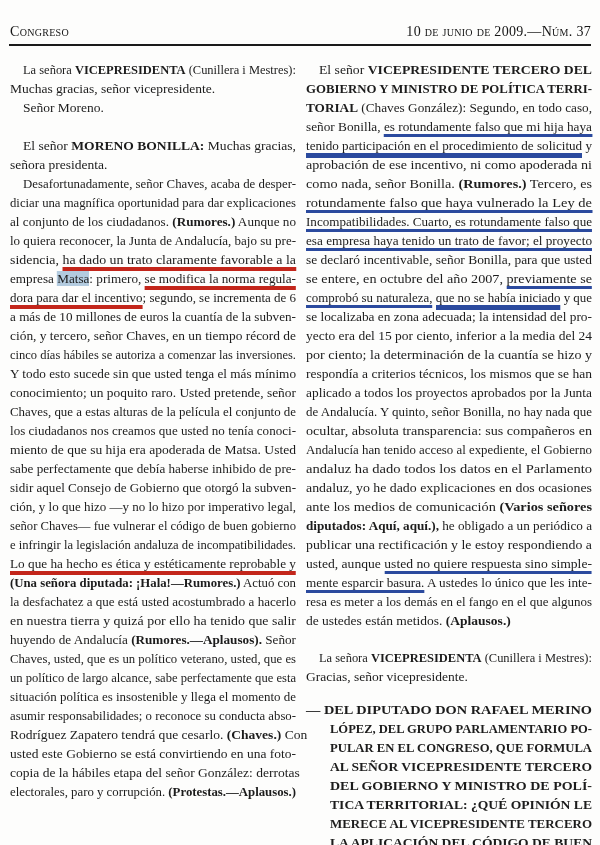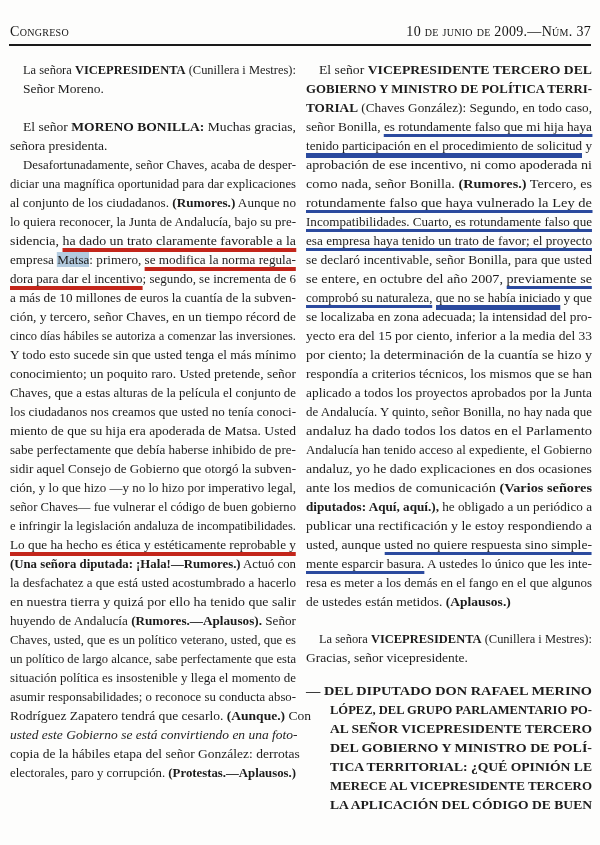--- a/index.html
+++ b/index.html
@@ -31,20 +31,21 @@
 </style>
 </head>
 <body>
 
 <div class="page">
   <div class="hdr hdr-l">Congreso</div>
   <div class="hdr hdr-r">10 de junio de 2009.—Núm. 37</div>
   <div class="rule"></div>
   <div class="col col-left" id="col-left">
       <div class="line ind"><span class="fit" style="transform: scaleX(0.923467);"><span class="sg-n">La señora </span><span class="sg-b">VICEPRESIDENTA</span><span class="sg-n"> (Cunillera i Mestres):</span></span></div>
+      <div class="line nj"><span class="fit"><span class="sg-n">Muchas gracias, señor vicepresidente.</span></span></div>
       <div class="line ind nj"><span class="fit"><span class="sg-n">Señor Moreno.</span></span></div>
       <div class="gap" style="height: 19px;"></div>
       <div class="line ind"><span class="fit" style="transform: scaleX(1.00558);"><span class="sg-n">El señor </span><span class="sg-b">MORENO BONILLA:</span><span class="sg-n"> Muchas gracias,</span></span></div>
       <div class="line nj"><span class="fit"><span class="sg-n">señora presidenta.</span></span></div>
       <div class="line ind"><span class="fit" style="transform: scaleX(0.950443);"><span class="sg-n">Desafortunadamente, señor Chaves, acaba de desper-</span></span></div>
       <div class="line"><span class="fit" style="transform: scaleX(0.941951);"><span class="sg-n">diciar una magnífica oportunidad para dar explicaciones</span></span></div>
       <div class="line"><span class="fit" style="transform: scaleX(0.974965);"><span class="sg-n">al conjunto de los ciudadanos. </span><span class="sg-b">(Rumores.)</span><span class="sg-n"> Aunque no</span></span></div>
       <div class="line"><span class="fit" style="transform: scaleX(0.963876);"><span class="sg-n">lo quiera reconocer, la Junta de Andalucía, bajo su pre-</span></span></div>
       <div class="line"><span class="fit" style="transform: scaleX(1.0297);"><span class="sg-n">sidencia, </span><span class="sg-r">ha dado un trato claramente favorable a la</span></span></div>
       <div class="line"><span class="fit" style="transform: scaleX(0.975537);"><span class="sg-n">empresa </span><span class="sg-h">Matsa</span><span class="sg-n">: primero, </span><span class="sg-r">se modifica la norma regula-</span></span></div>
@@ -64,60 +65,62 @@
       <div class="line"><span class="fit" style="transform: scaleX(0.933782);"><span class="sg-n">e infringir la legislación andaluza de incompatibilidades.</span></span></div>
       <div class="line"><span class="fit" style="transform: scaleX(0.981974);"><span class="sg-r">Lo que ha hecho es ética y estéticamente reprobable y</span></span></div>
       <div class="line"><span class="fit" style="transform: scaleX(0.946971);"><span class="sg-b">(Una señora diputada: ¡Hala!—Rumores.)</span><span class="sg-n"> Actuó con</span></span></div>
       <div class="line"><span class="fit" style="transform: scaleX(0.965859);"><span class="sg-n">la desfachatez a que está usted acostumbrado a hacerlo</span></span></div>
       <div class="line"><span class="fit" style="transform: scaleX(1.03098);"><span class="sg-n">en nuestra tierra y quizá por ello ha tenido que salir</span></span></div>
       <div class="line"><span class="fit" style="transform: scaleX(0.976161);"><span class="sg-n">huyendo de Andalucía </span><span class="sg-b">(Rumores.—Aplausos).</span><span class="sg-n"> Señor</span></span></div>
       <div class="line"><span class="fit" style="transform: scaleX(0.942922);"><span class="sg-n">Chaves, usted, que es un político veterano, usted, que es</span></span></div>
       <div class="line"><span class="fit" style="transform: scaleX(0.932403);"><span class="sg-n">un político de largo alcance, sabe perfectamente que esta</span></span></div>
       <div class="line"><span class="fit" style="transform: scaleX(0.958325);"><span class="sg-n">situación política es insostenible y llega el momento de</span></span></div>
       <div class="line"><span class="fit" style="transform: scaleX(0.94653);"><span class="sg-n">asumir responsabilidades; o reconoce su conducta abso-</span></span></div>
-      <div class="line"><span class="fit" style="transform: scaleX(1.00378);"><span class="sg-n">Rodríguez Zapatero tendrá que cesarlo. </span><span class="sg-b">(Aunque.)</span><span class="sg-n"> Con</span></span></div>
-      <div class="line"><span class="fit" style="transform: scaleX(0.998527); font-style: italic;"><span class="sg-n">usted este Gobierno se está convirtiendo en una foto-</span></span></div>
+      <div class="line"><span class="fit" style="transform: scaleX(1.00378);"><span class="sg-n">Rodríguez Zapatero tendrá que cesarlo. </span><span class="sg-b">(Chaves.)</span><span class="sg-n"> Con</span></span></div>
+      <div class="line"><span class="fit" style="transform: scaleX(0.998527);"><span class="sg-n">usted este Gobierno se está convirtiendo en una foto-</span></span></div>
       <div class="line"><span class="fit" style="transform: scaleX(1.00131);"><span class="sg-n">copia de la hábiles etapa del señor González: derrotas</span></span></div>
       <div class="line"><span class="fit" style="transform: scaleX(0.947216);"><span class="sg-n">electorales, paro y corrupción. </span><span class="sg-b">(Protestas.—Aplausos.)</span></span></div>
     </div>
   <div class="col col-right" id="col-right">
       <div class="line ind"><span class="fit" style="transform: scaleX(1.01463);"><span class="sg-n">El señor </span><span class="sg-b">VICEPRESIDENTE TERCERO DEL</span></span></div>
       <div class="line"><span class="fit" style="transform: scaleX(0.948787);"><span class="sg-b">GOBIERNO Y MINISTRO DE POLÍTICA TERRI-</span></span></div>
       <div class="line"><span class="fit" style="transform: scaleX(0.981237);"><span class="sg-b">TORIAL</span><span class="sg-n"> (Chaves González): Segundo, en todo caso,</span></span></div>
       <div class="line"><span class="fit" style="transform: scaleX(0.984298);"><span class="sg-n">señor Bonilla, </span><span class="sg-u">es rotundamente falso que mi hija haya</span></span></div>
       <div class="line"><span class="fit" style="transform: scaleX(0.971808);"><span class="sg-U">tenido participación en el procedimiento de solicitud</span><span class="sg-n"> y</span></span></div>
       <div class="line"><span class="fit" style="transform: scaleX(1.04511);"><span class="sg-n">aprobación de ese incentivo, ni como apoderada ni</span></span></div>
       <div class="line"><span class="fit" style="transform: scaleX(1.05341);"><span class="sg-n">como nada, señor Bonilla. </span><span class="sg-b">(Rumores.)</span><span class="sg-n"> Tercero, es</span></span></div>
       <div class="line"><span class="fit" style="transform: scaleX(1.07304);"><span class="sg-u">rotundamente falso que haya vulnerado la Ley de</span></span></div>
       <div class="line"><span class="fit" style="transform: scaleX(0.969337);"><span class="sg-u">Incompatibilidades. Cuarto, es rotundamente falso que</span></span></div>
       <div class="line"><span class="fit" style="transform: scaleX(0.9794);"><span class="sg-u">esa empresa haya tenido un trato de favor; el proyecto</span></span></div>
       <div class="line"><span class="fit" style="transform: scaleX(0.994674);"><span class="sg-n">se declaró incentivable, señor Bonilla, para que usted</span></span></div>
       <div class="line"><span class="fit" style="transform: scaleX(1.05087);"><span class="sg-n">se entere, en octubre del año 2007, </span><span class="sg-u">previamente se</span></span></div>
       <div class="line"><span class="fit" style="transform: scaleX(0.955972);"><span class="sg-u">comprobó su naturaleza,</span><span class="sg-n"> </span><span class="sg-U">que no se había iniciado</span><span class="sg-n"> y que</span></span></div>
       <div class="line"><span class="fit" style="transform: scaleX(0.988337);"><span class="sg-n">se localizaba en zona adecuada; la intensidad del pro-</span></span></div>
-      <div class="line"><span class="fit" style="transform: scaleX(0.998636);"><span class="sg-n">yecto era del 15 por ciento, inferior a la media del 33</span></span></div>
+      <div class="line"><span class="fit" style="transform: scaleX(0.998636);"><span class="sg-n">yecto era del 15 por ciento, inferior a la media del 24</span></span></div>
       <div class="line"><span class="fit" style="transform: scaleX(1.04083);"><span class="sg-n">por ciento; la determinación de la cuantía se hizo y</span></span></div>
       <div class="line"><span class="fit" style="transform: scaleX(1.00241);"><span class="sg-n">respondía a criterios técnicos, los mismos que se han</span></span></div>
       <div class="line"><span class="fit" style="transform: scaleX(0.993271);"><span class="sg-n">aplicado a todos los proyectos aprobados por la Junta</span></span></div>
       <div class="line"><span class="fit" style="transform: scaleX(0.959128);"><span class="sg-n">de Andalucía. Y quinto, señor Bonilla, no hay nada que</span></span></div>
+      <div class="line"><span class="fit" style="transform: scaleX(1.04714);"><span class="sg-n">ocultar, absoluta transparencia: sus compañeros en</span></span></div>
+      <div class="line"><span class="fit" style="transform: scaleX(0.951302);"><span class="sg-n">Andalucía han tenido acceso al expediente, el Gobierno</span></span></div>
       <div class="line"><span class="fit" style="transform: scaleX(1.07747);"><span class="sg-n">andaluz ha dado todos los datos en el Parlamento</span></span></div>
-      <div class="line"><span class="fit" style="transform: scaleX(0.951302);"><span class="sg-n">Andalucía han tenido acceso al expediente, el Gobierno</span></span></div>
       <div class="line"><span class="fit" style="transform: scaleX(1.02543);"><span class="sg-n">andaluz, yo he dado explicaciones en dos ocasiones</span></span></div>
       <div class="line"><span class="fit" style="transform: scaleX(1.05944);"><span class="sg-n">ante los medios de comunicación </span><span class="sg-b">(Varios señores</span></span></div>
       <div class="line"><span class="fit" style="transform: scaleX(0.976474);"><span class="sg-b">diputados: Aquí, aquí.),</span><span class="sg-n"> he obligado a un periódico a</span></span></div>
       <div class="line"><span class="fit" style="transform: scaleX(1.02681);"><span class="sg-n">publicar una rectificación y le estoy respondiendo a</span></span></div>
       <div class="line"><span class="fit" style="transform: scaleX(1.00899);"><span class="sg-n">usted, aunque </span><span class="sg-u">usted no quiere respuesta sino simple-</span></span></div>
       <div class="line"><span class="fit" style="transform: scaleX(0.977987);"><span class="sg-u">mente esparcir basura.</span><span class="sg-n"> A ustedes lo único que les inte-</span></span></div>
       <div class="line"><span class="fit" style="transform: scaleX(0.96089);"><span class="sg-n">resa es meter a los demás en el fango en el que algunos</span></span></div>
       <div class="line nj"><span class="fit"><span class="sg-n">de ustedes están metidos. </span><span class="sg-b">(Aplausos.)</span></span></div>
       <div class="gap" style="height: 18px;"></div>
       <div class="line ind"><span class="fit" style="transform: scaleX(0.923467);"><span class="sg-n">La señora </span><span class="sg-b">VICEPRESIDENTA</span><span class="sg-n"> (Cunillera i Mestres):</span></span></div>
       <div class="line nj"><span class="fit"><span class="sg-n">Gracias, señor vicepresidente.</span></span></div>
       <div class="gap" style="height: 14px;"></div>
       <div class="line"><span class="fit" style="transform: scaleX(1.06258);"><span class="sg-b">— DEL DIPUTADO DON RAFAEL MERINO</span></span></div>
       <div class="line pad"><span class="fit" style="transform: scaleX(0.929439);"><span class="sg-b">LÓPEZ, DEL GRUPO PARLAMENTARIO PO-</span></span></div>
+      <div class="line pad"><span class="fit" style="transform: scaleX(0.938963);"><span class="sg-b">PULAR EN EL CONGRESO, QUE FORMULA</span></span></div>
       <div class="line pad"><span class="fit" style="transform: scaleX(1.00401);"><span class="sg-b">AL SEÑOR VICEPRESIDENTE TERCERO</span></span></div>
       <div class="line pad"><span class="fit" style="transform: scaleX(1.03589);"><span class="sg-b">DEL GOBIERNO Y MINISTRO DE POLÍ-</span></span></div>
       <div class="line pad"><span class="fit" style="transform: scaleX(1.00842);"><span class="sg-b">TICA TERRITORIAL: ¿QUÉ OPINIÓN LE</span></span></div>
       <div class="line pad"><span class="fit" style="transform: scaleX(0.959872);"><span class="sg-b">MERECE AL VICEPRESIDENTE TERCERO</span></span></div>
       <div class="line pad"><span class="fit" style="transform: scaleX(1.00503);"><span class="sg-b">LA APLICACIÓN DEL CÓDIGO DE BUEN</span></span></div>
     </div>
 </div>
 
 </body></html>

